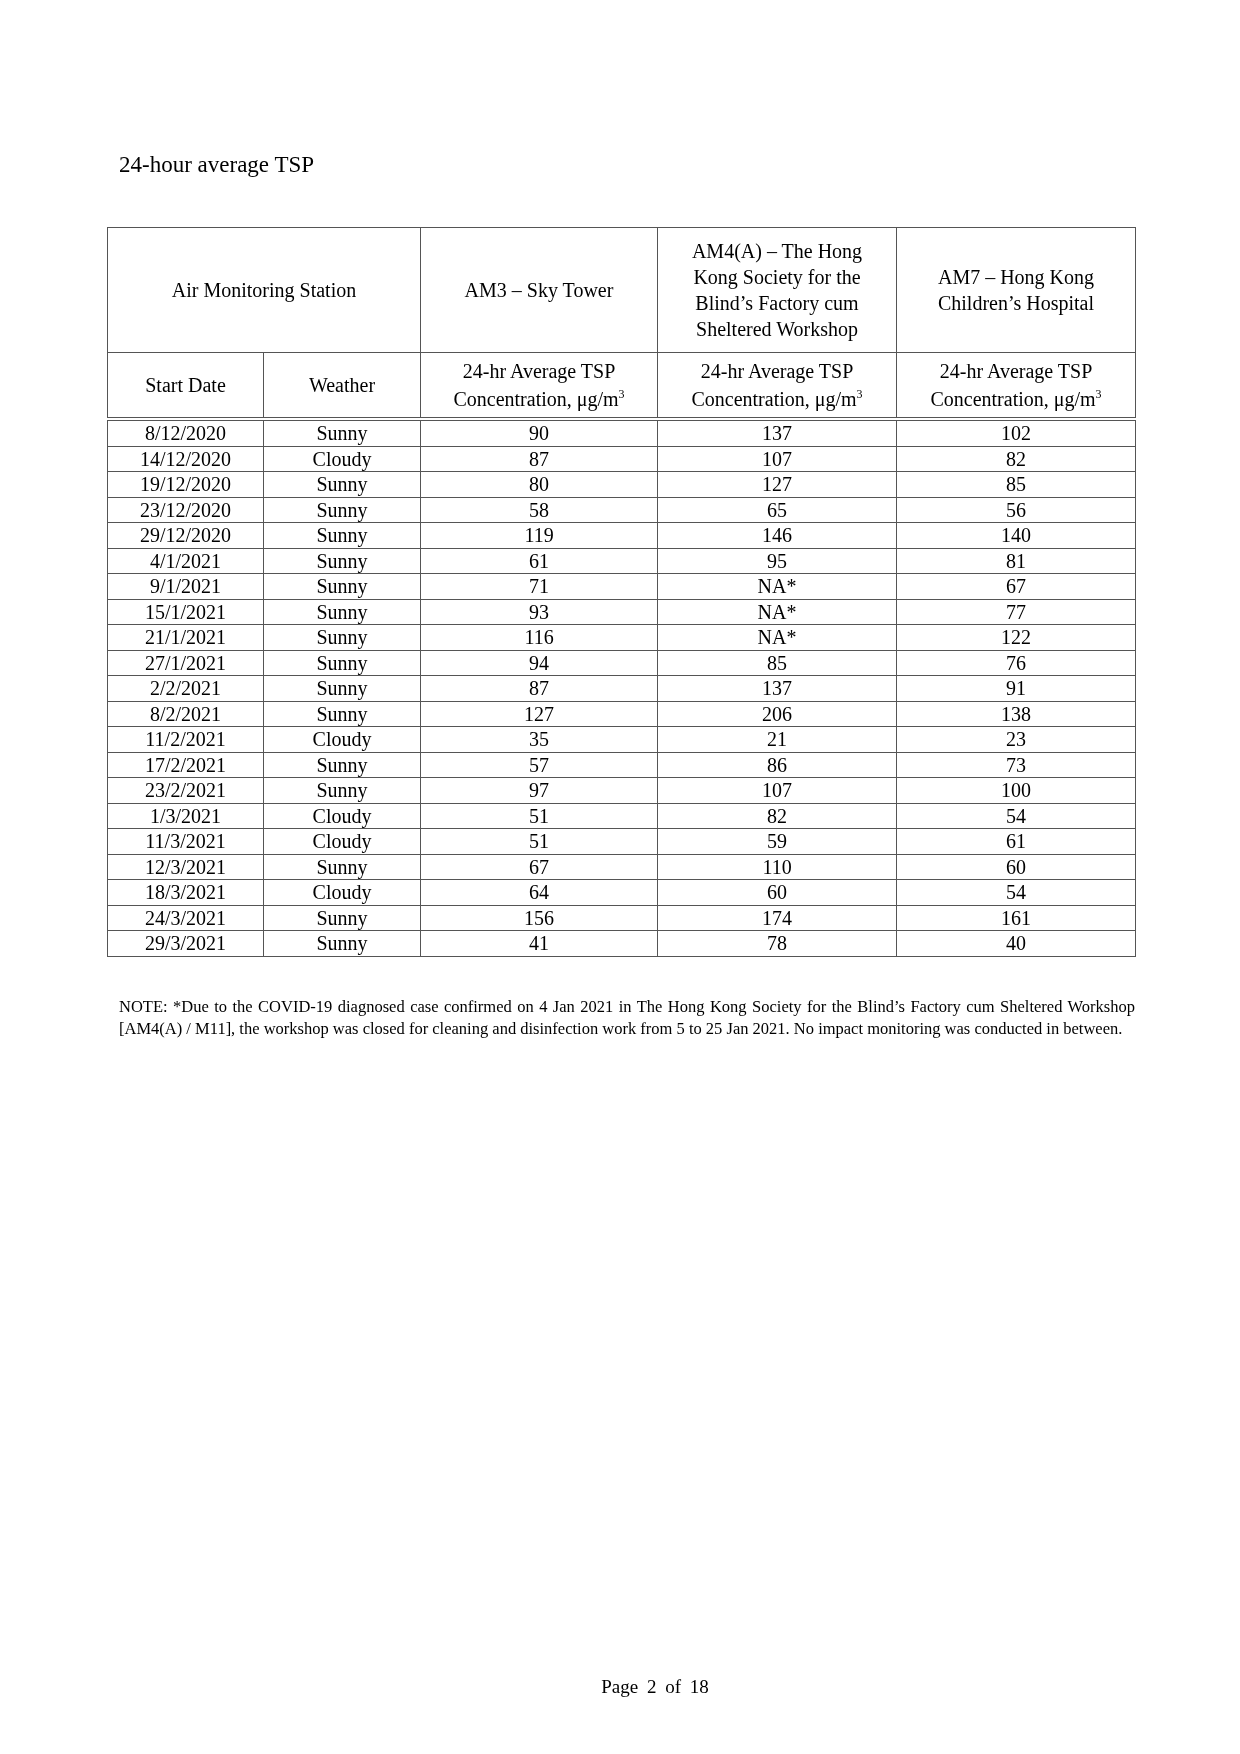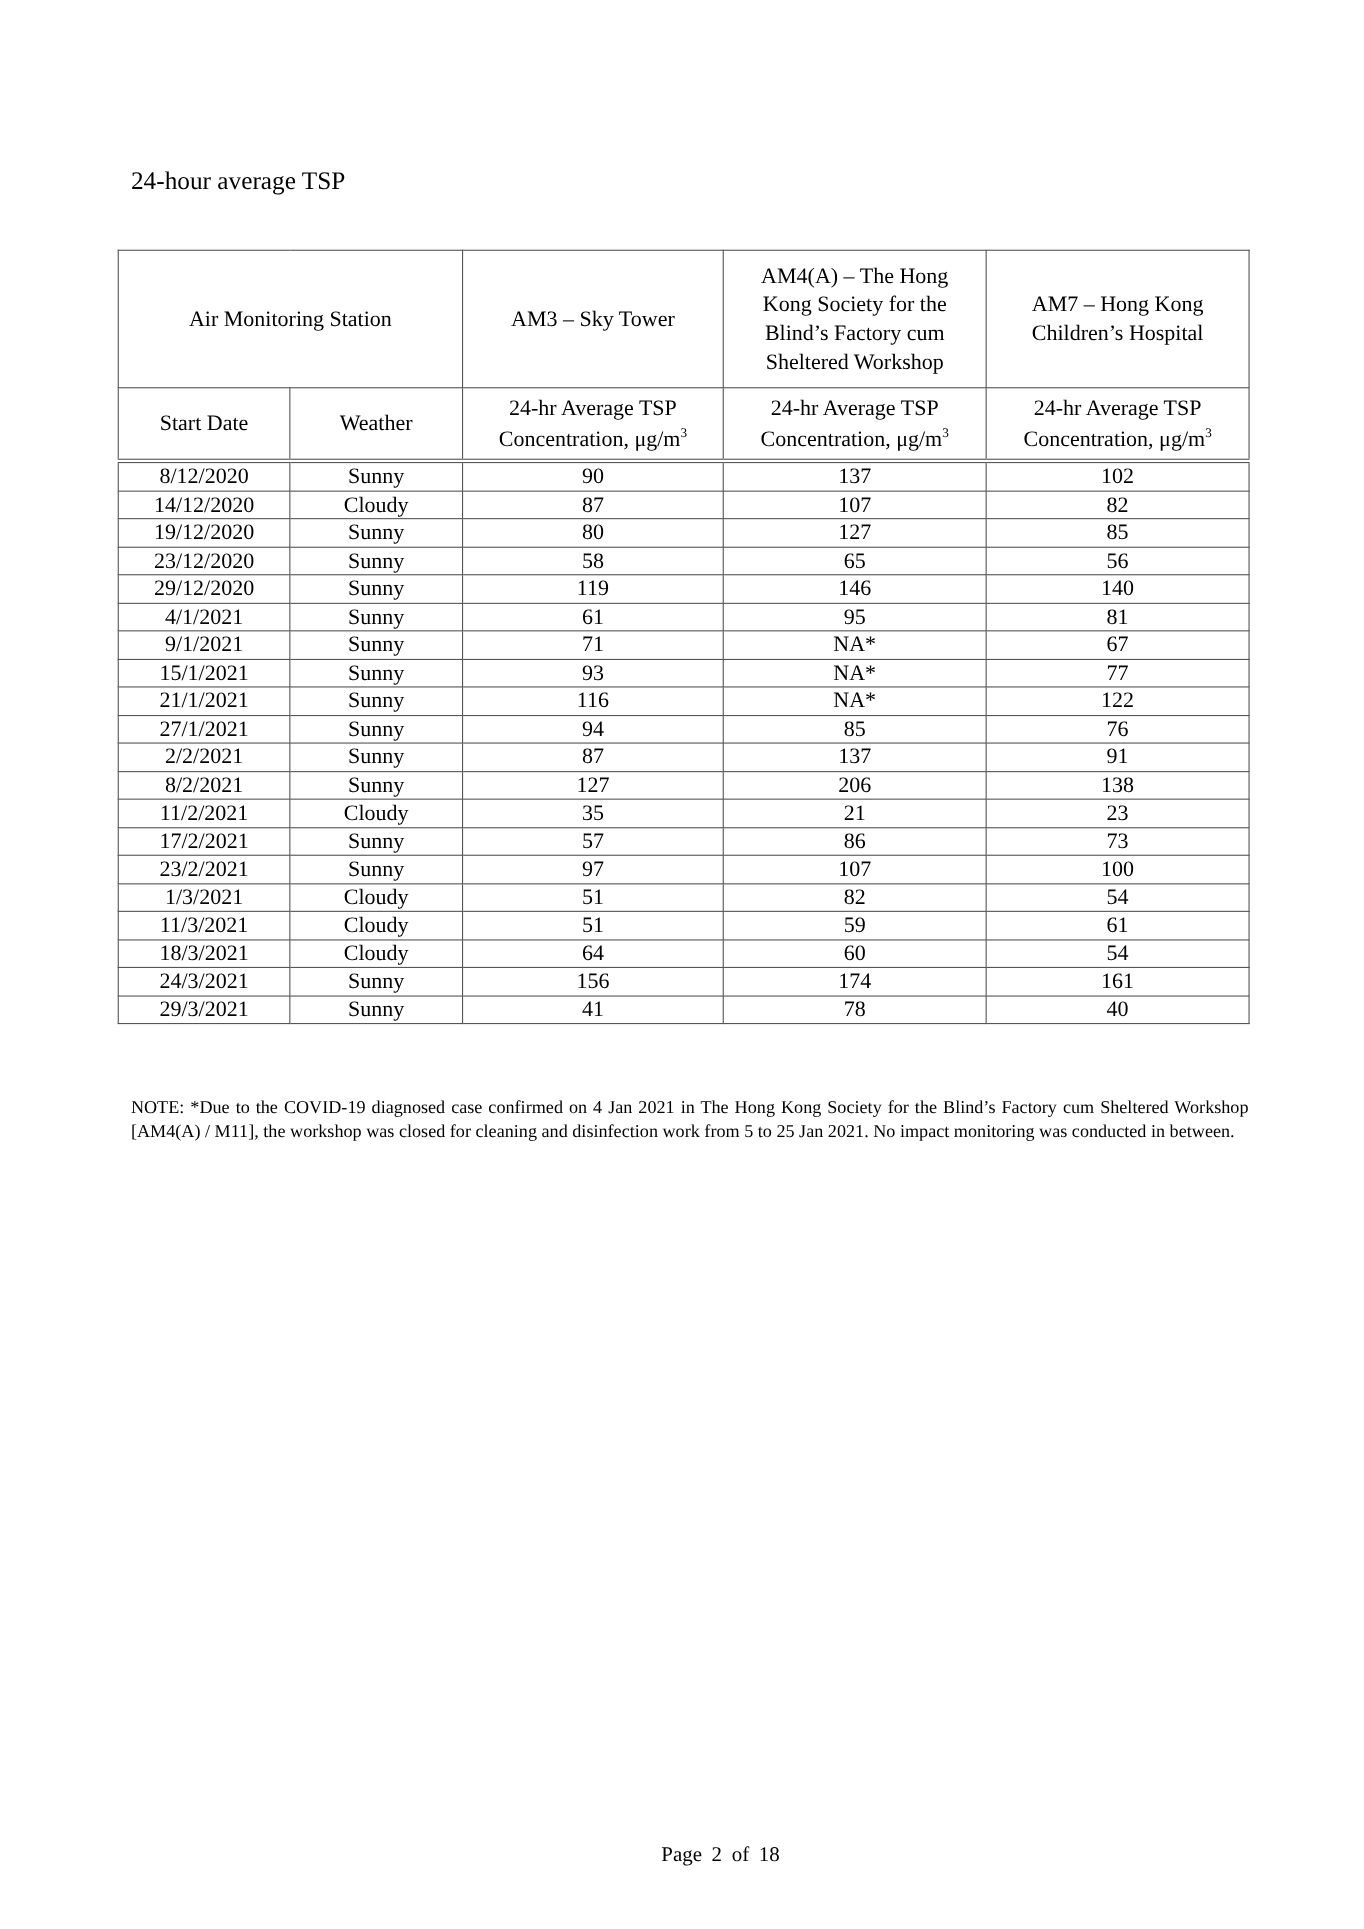--- a/index.html
+++ b/index.html
@@ -171,20 +171,27 @@
         <td>54</td>
       </tr>
       <tr>
         <td>11/3/2021</td>
         <td>Cloudy</td>
         <td>51</td>
         <td>59</td>
         <td>61</td>
       </tr>
       <tr>
+        <td>12/3/2021</td>
+        <td>Sunny</td>
+        <td>67</td>
+        <td>110</td>
+        <td>60</td>
+      </tr>
+      <tr>
         <td>18/3/2021</td>
         <td>Cloudy</td>
         <td>64</td>
         <td>60</td>
         <td>54</td>
       </tr>
       <tr>
         <td>24/3/2021</td>
         <td>Sunny</td>
         <td>156</td>

